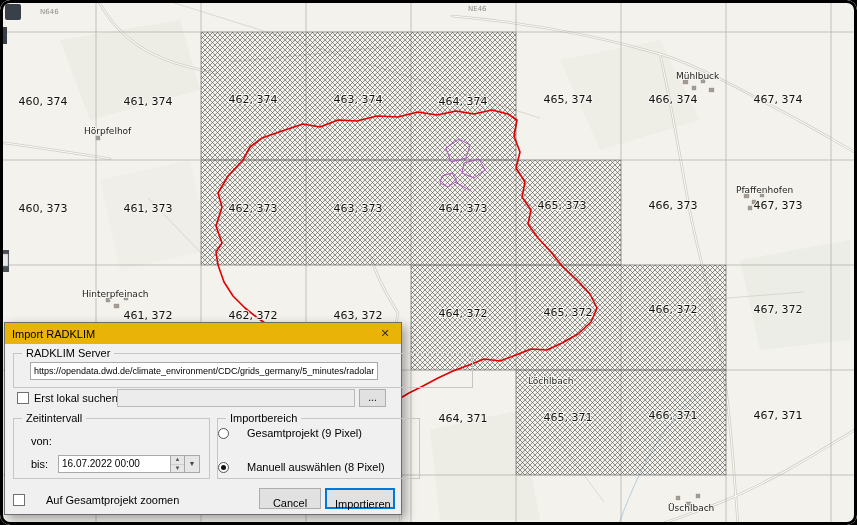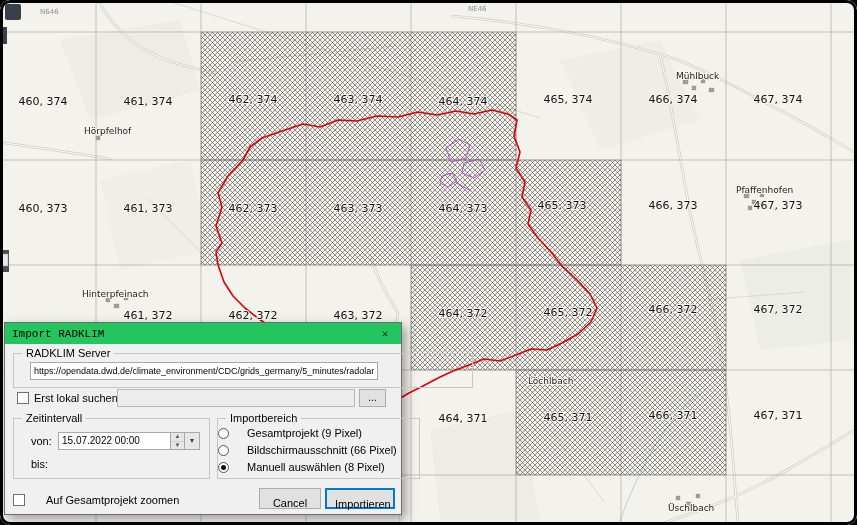--- a/index.html
+++ b/index.html
@@ -13,21 +13,21 @@
   .grid-label{font:11px "DejaVu Sans",sans-serif;fill:#111;text-anchor:middle;
               paint-order:stroke;stroke:#f6f5f0;stroke-width:2px;stroke-linejoin:round;}
   .place-label{font:9px "DejaVu Sans",sans-serif;fill:#222;
                paint-order:stroke;stroke:#f6f5f0;stroke-width:2px;stroke-linejoin:round;}
   .road-label{font:7px "DejaVu Sans",sans-serif;fill:#8f8f8a;}
 
   
   .dialog{position:absolute;left:4px;top:322px;width:396px;height:191px;background:#f0f0f0;
           border:1px solid #6d6d6d;box-shadow:4px 4px 10px rgba(0,0,0,.35);z-index:20;
           font-size:11px;color:#000;}
-  .titlebar{display:flex;align-items:center;height:21px;background:#22c55e;font-family:Liberation Mono, monospace;}
+  .titlebar{display:flex;align-items:center;height:21px;background:#eab308;}
   .title{flex:1;padding-left:7px;font-size:11px;}
   .close-btn{width:32px;text-align:center;font-size:11px;color:#333;cursor:default;}
 
   .groupbox{position:absolute;border:1px solid #c6c6c6;box-sizing:border-box;}
   .gb-label{position:absolute;top:-7px;left:8px;background:#f0f0f0;padding:0 4px;
             font-size:11px;line-height:12px;white-space:nowrap;}
   .gb-server{left:8px;top:30px;width:460px;height:35px;}
   .gb-time{left:8px;top:95px;width:197px;height:61px;}
   .gb-import{left:212px;top:95px;width:203px;height:61px;}
 
@@ -227,42 +227,38 @@
 
     <span class="cb cb-local"></span>
     <span class="lbl lbl-local">Erst lokal suchen:</span>
     <input class="local-input" disabled="" value="" style="">
     <button class="browse-btn">...</button>
 
     <div class="groupbox gb-time">
       <span class="gb-label">Zeitintervall</span>
 
       <span class="fld-label" style="top:16px">von:</span>
-      <div class="dtfield" style="top:13px">
-        <span class="dt-value">15.07.2022 00:00</span>
+
+      <span class="fld-label" style="top:39px">bis:</span>
+      <div class="dtfield" style="top:36px">
+        <span class="dt-value">16.07.2022 00:00</span>
         <span class="dt-spin">
           <span>▲</span>
           <span>▼</span>
         </span>
         <span class="dt-drop">▼</span>
       </div>
-
-      <span class="fld-label" style="top:39px">bis:</span>
     </div>
 
     <div class="groupbox gb-import">
       <span class="gb-label">Importbereich</span>
 
       <div class="radio-row" style="top:7px">
         <span class="radio"></span>
         <span>Gesamtprojekt (9 Pixel)</span>
-      </div>
-      <div class="radio-row" style="top:24px">
-        <span class="radio"></span>
-        <span>Bildschirmausschnitt (66 Pixel)</span>
       </div>
       <div class="radio-row" style="top:41px">
         <span class="radio checked"></span>
         <span>Manuell auswählen (8 Pixel)</span>
       </div>
     </div>
 
     <span class="cb cb-zoom"></span>
     <span class="lbl lbl-zoom">Auf Gesamtprojekt zoomen</span>
     <button class="btn btn-cancel">Cancel</button>

